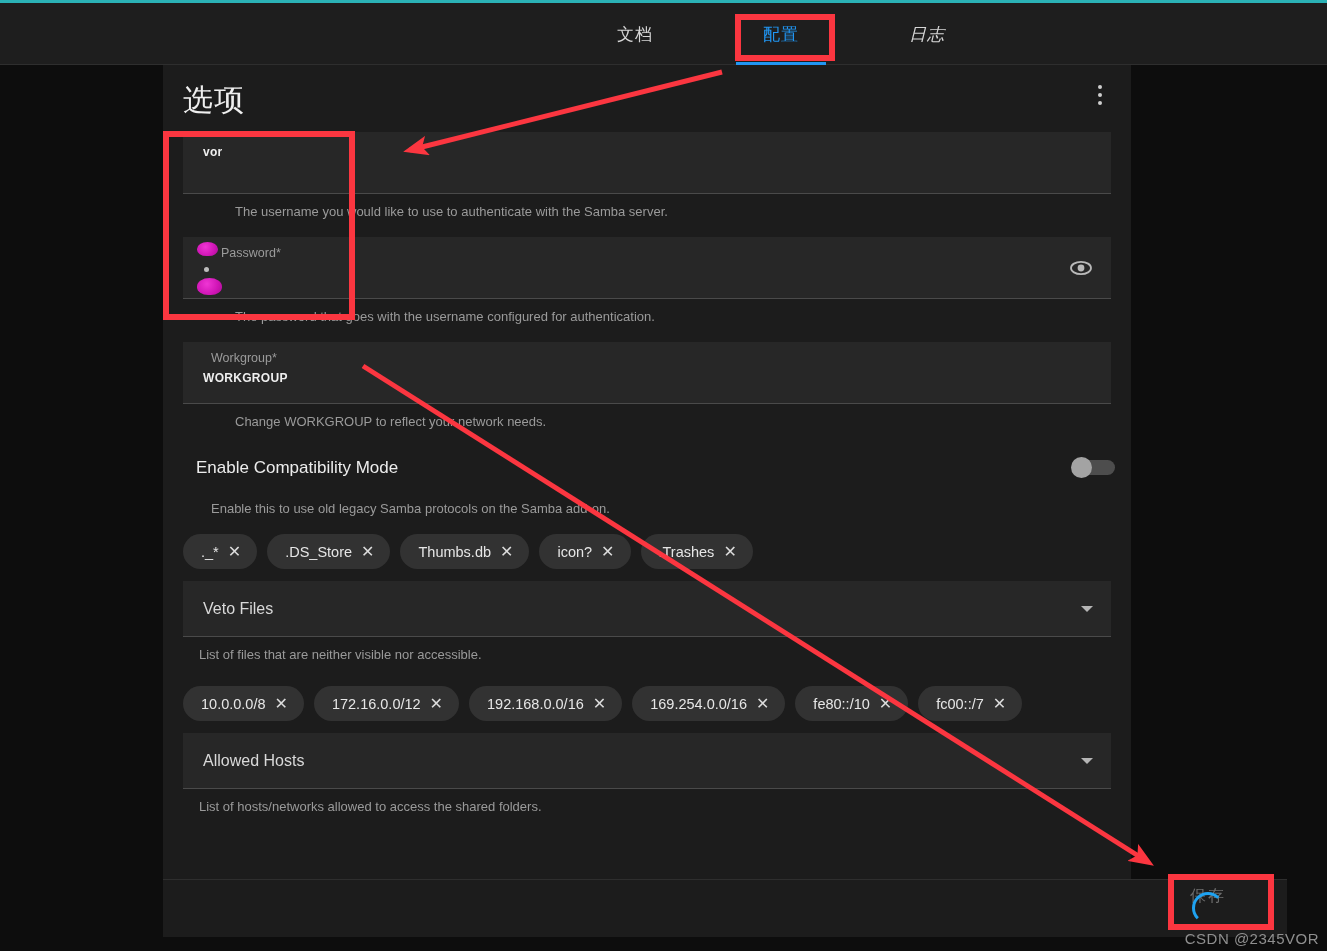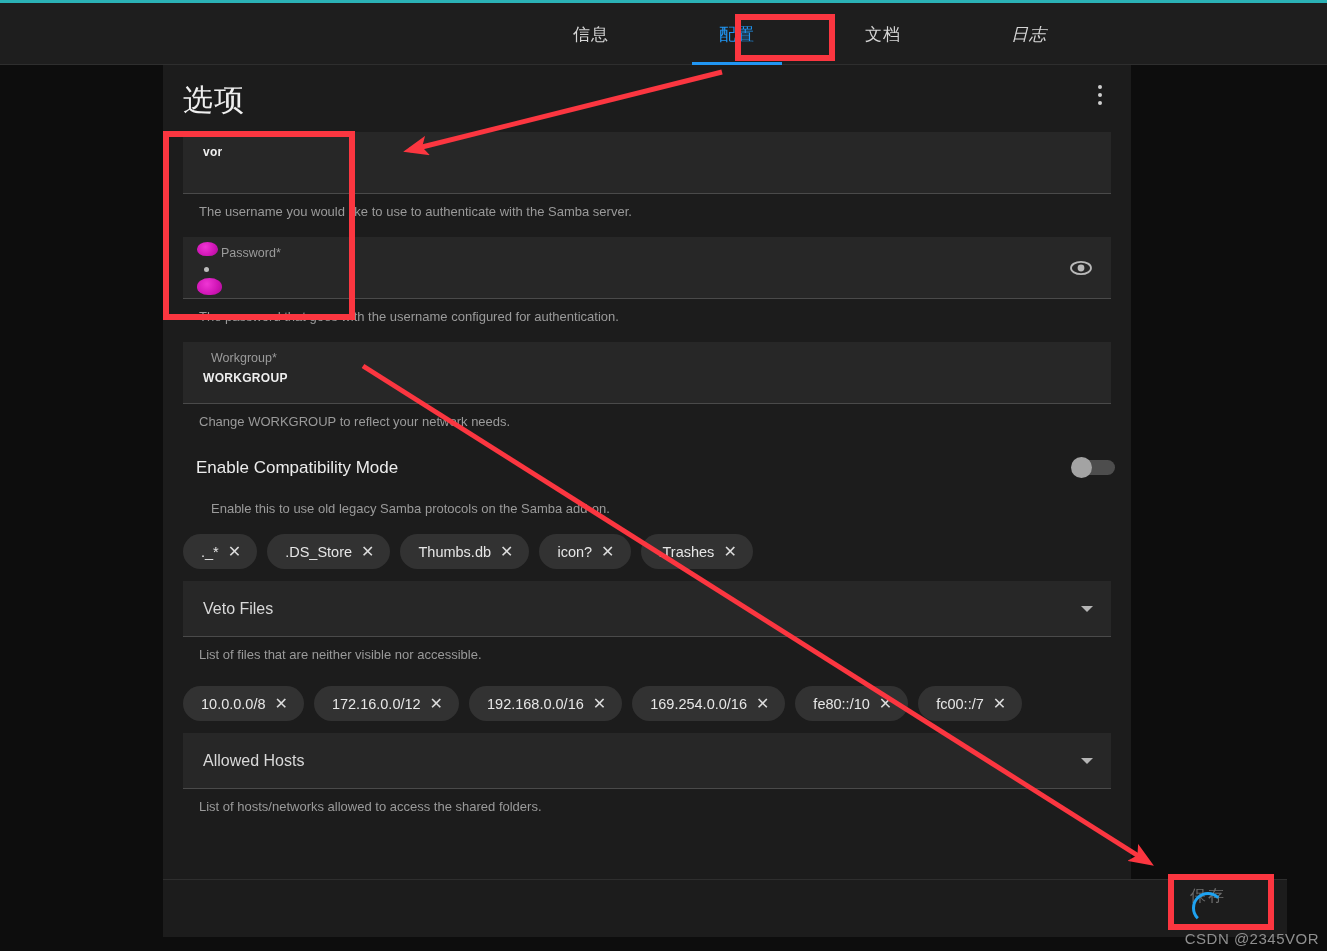--- a/index.html
+++ b/index.html
@@ -74,20 +74,21 @@
     font-size: 12.5px; color: #9b9b9b; line-height: 16px;
   }
   .field-value {
     font-size: 12px; color: #efefef; font-weight: bold; line-height: 24px;
     letter-spacing: .3px;
   }
   .field-hint {
     color: #9a9a9a; font-size: 13px;
     padding: 9px 20px 0 36px;
     line-height: 18px;
+    margin-left: 36px;
   }
   .eye {
     position: absolute; right: 16px; top: 50%; transform: translateY(-50%);
     width: 28px; height: 22px; cursor: pointer;
   }
 
   
   .blob {
     position: absolute;
     background: radial-gradient(circle at 40% 35%, #ef36d4 0%, #cf14b5 60%, #a80f93 100%);
@@ -190,28 +191,25 @@
 </style>
 </head>
 <body>
 
 <div id="root">
 
   <div class="top-accent"></div>
 
   <div class="tabbar">
     <div class="tabs">
-      <div class="tab">
-        <span>信息</span>
+      <div class="tab" style="margin-left:44px;">
+        <span>文档</span>
       </div>
       <div class="tab active" style="margin-left:44px;">
         <span>配置</span>
-      </div>
-      <div class="tab" style="margin-left:44px;">
-        <span>文档</span>
       </div>
       <div class="tab" style="margin-left:44px;font-style:italic;">
         <span>日志</span>
       </div>
     </div>
   </div>
 
   <div class="card">
 
     <div class="card-head">

